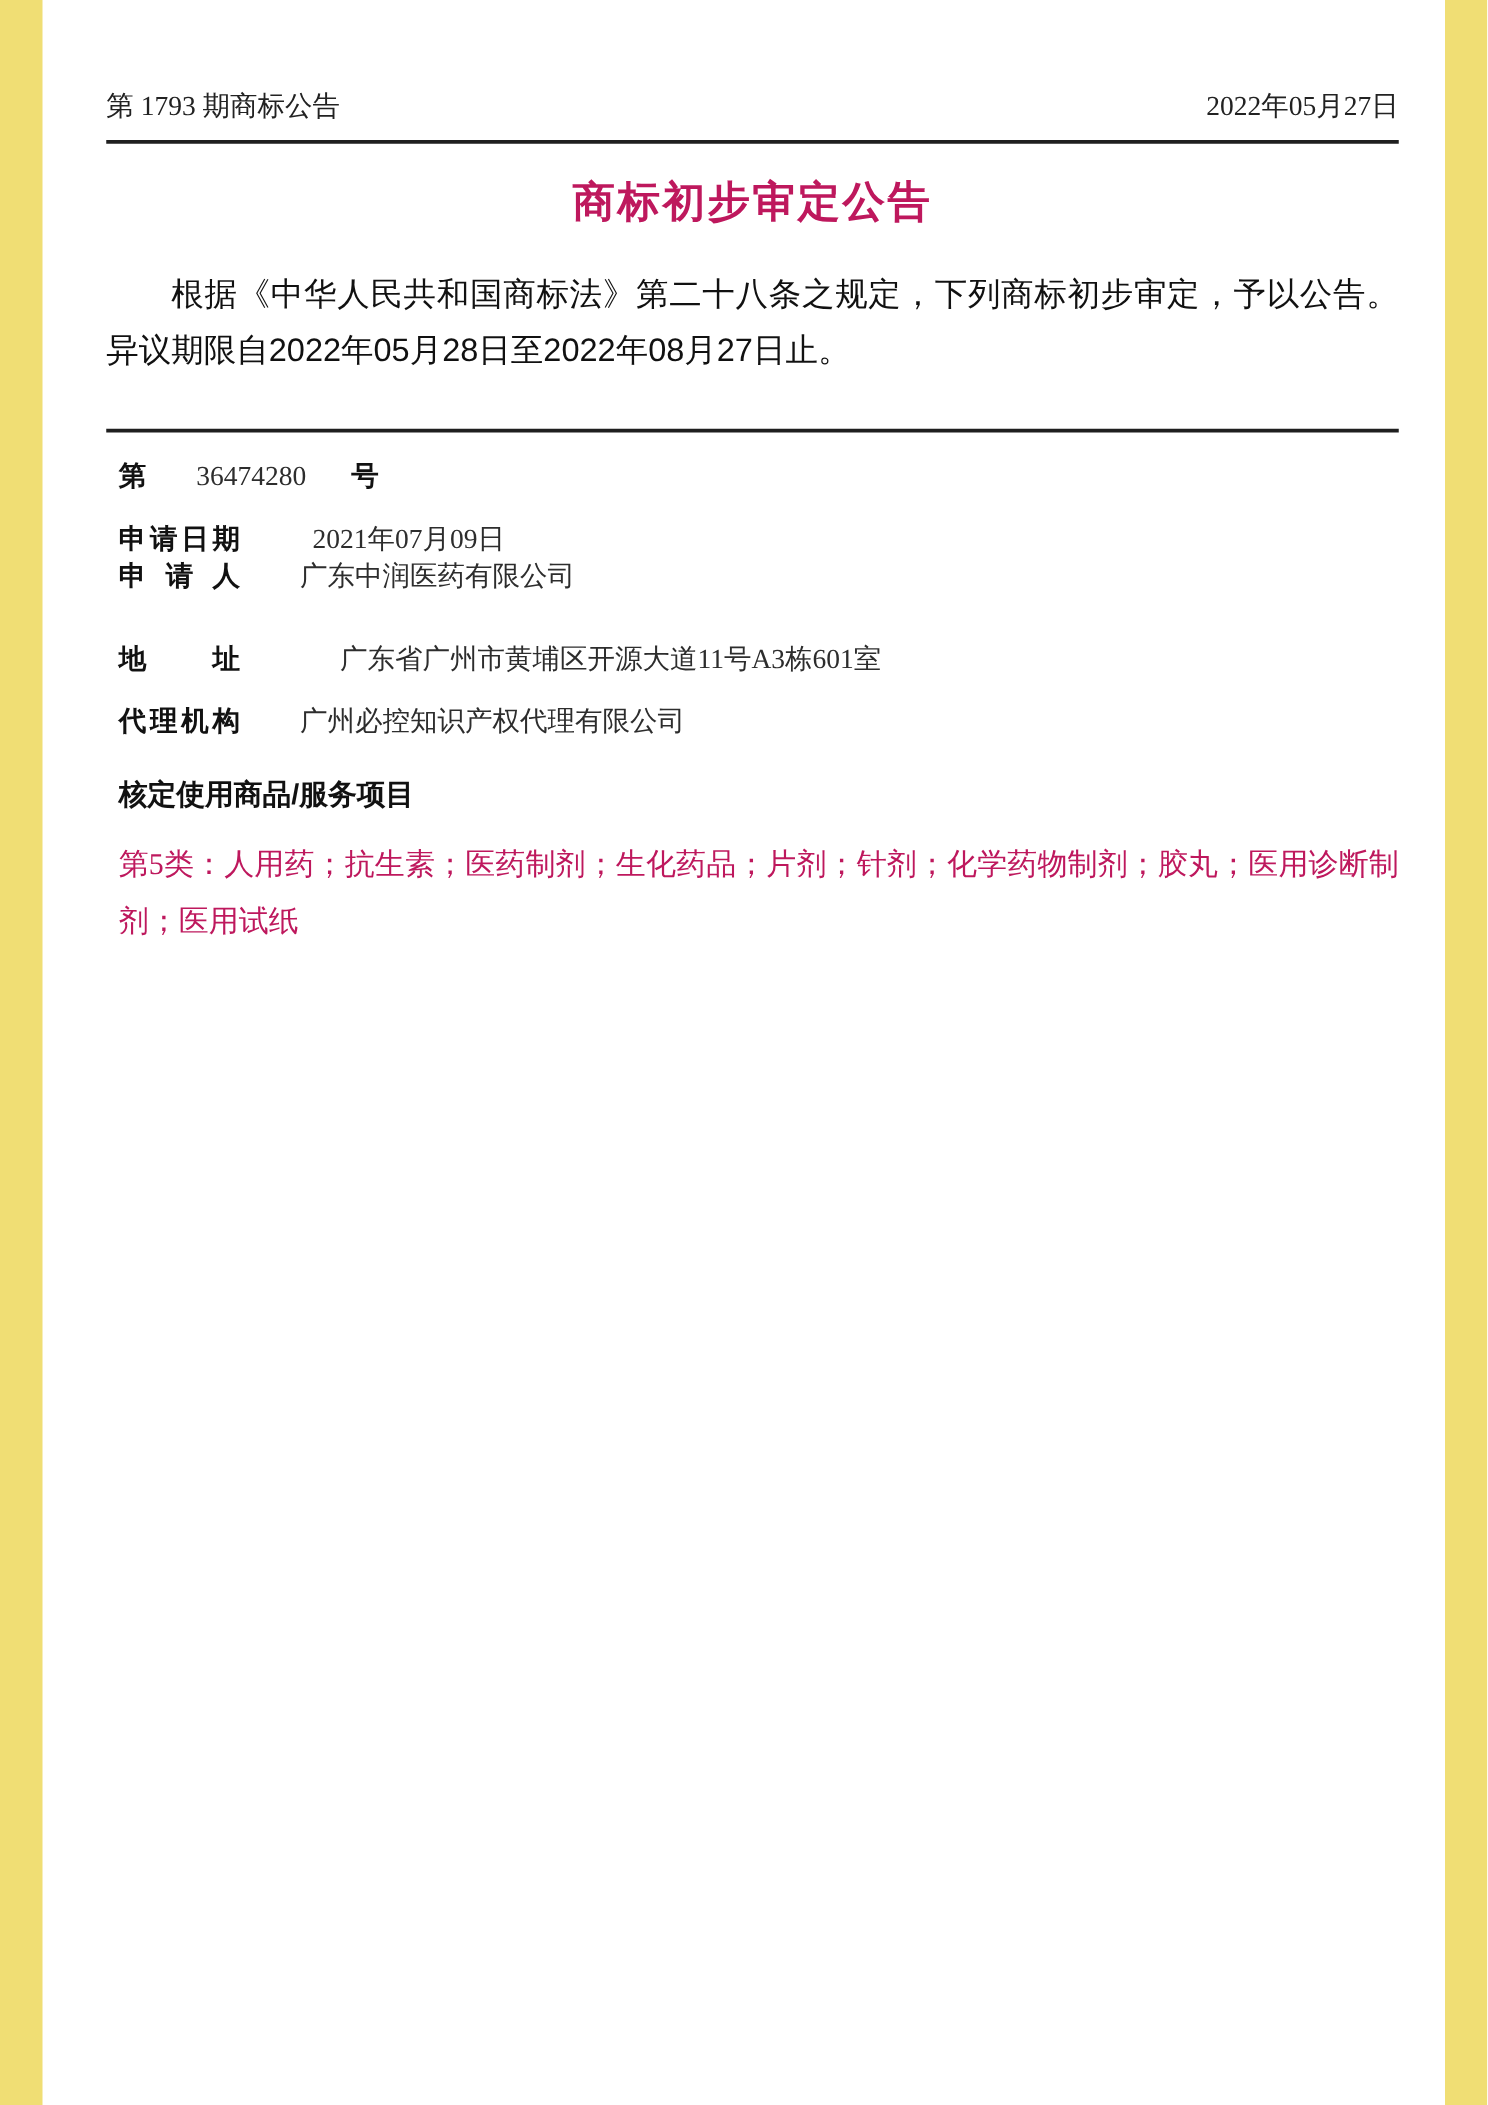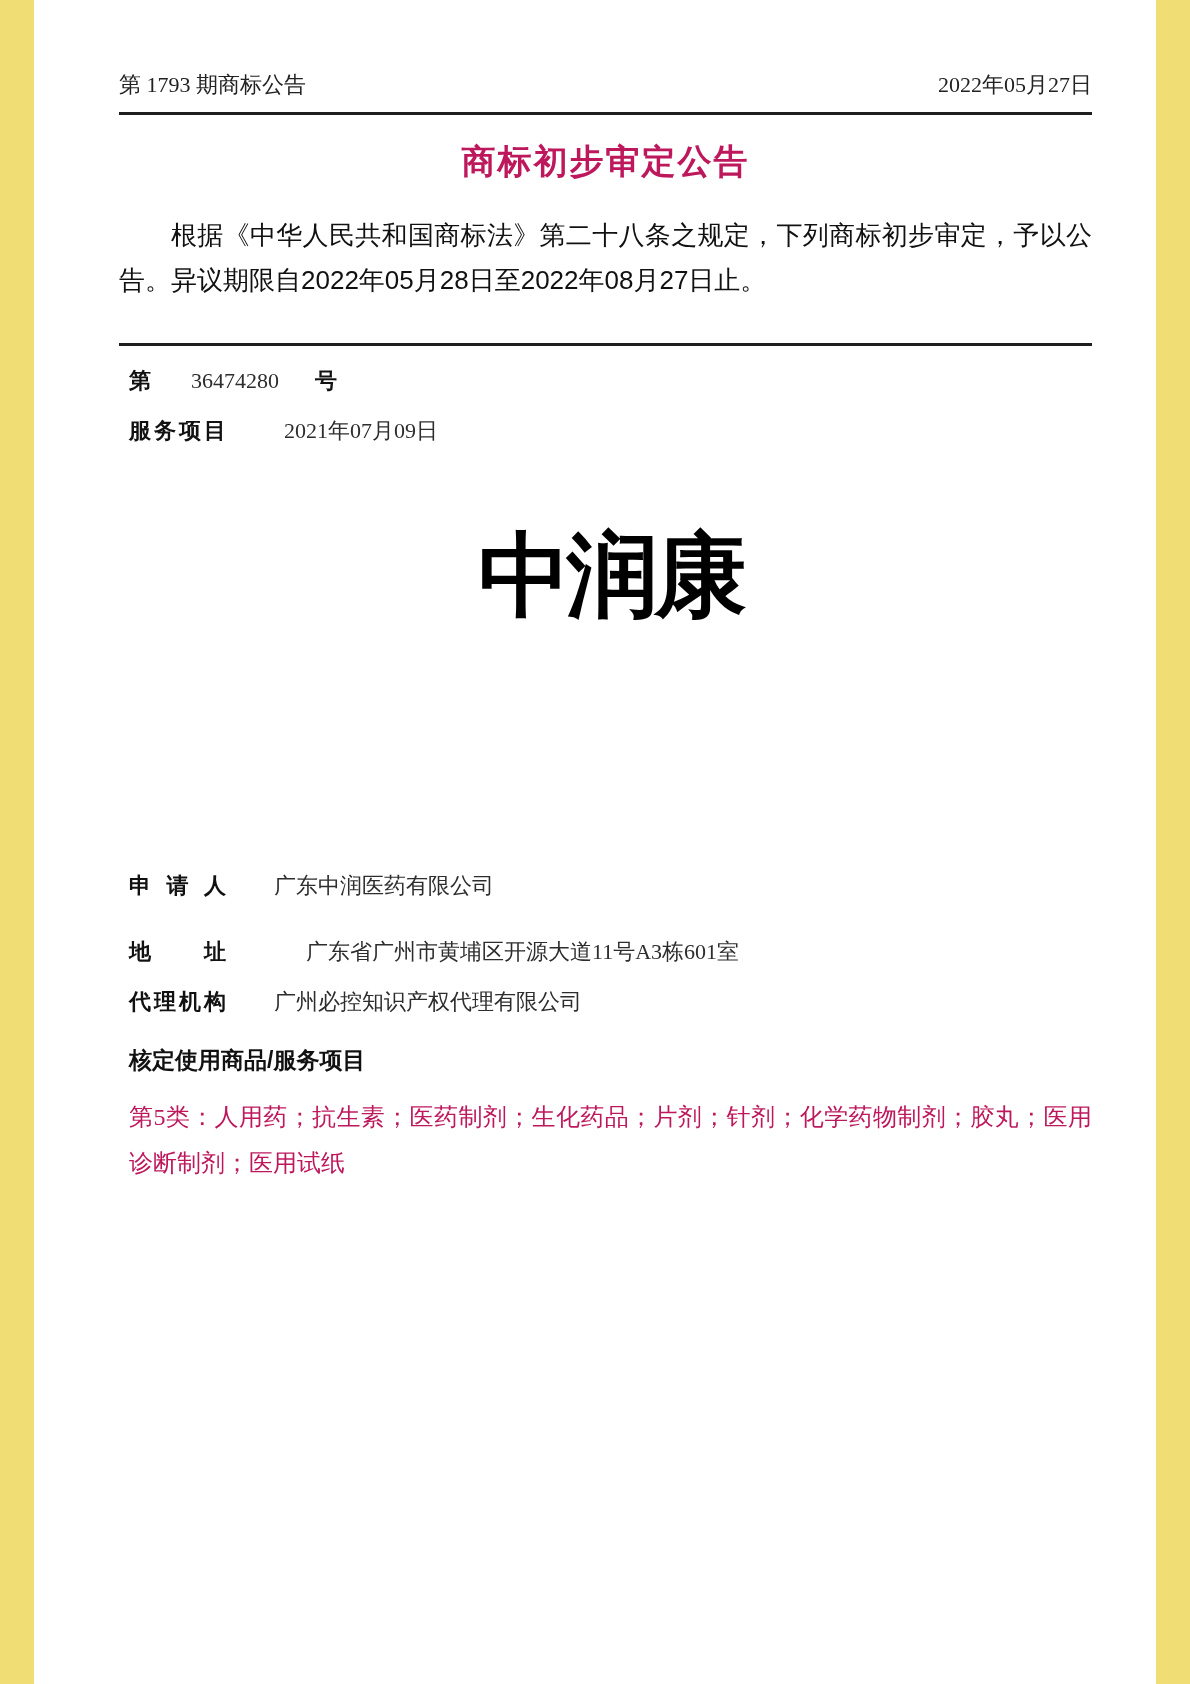--- a/index.html
+++ b/index.html
@@ -14,21 +14,21 @@
   }
   .edge-strip {
     position: absolute; top: 0; bottom: 0; width: 34px;
     background: #f0de74;
   }
   .edge-strip.left  { left: 0; }
   .edge-strip.right { right: 0; }
 
   .content {
     position: absolute;
-    left: 85px; right: 98px; top: 0; margin-left: 34px;
+    left: 85px; right: 71px; top: 0;
   }
 
   
   .gazette-header {
     display: flex;
     justify-content: space-between;
     align-items: flex-end;
     padding-top: 70px;
     padding-bottom: 12px;
     border-bottom: 3px solid #1f1f1f;
@@ -166,28 +166,25 @@
 
     <div class="fields">
 
       <div class="row">
         <span class="no-prefix">第</span>
         <span class="no-value">36474280</span>
         <span class="no-suffix">号</span>
       </div>
 
       <div class="row">
-        <span class="lbl">服务项目</span>
+        <span class="lbl">申请日期</span>
         <span class="val date">2021年07月09日</span>
       </div>
 
 
-      <div class="mark-area">
-        <div class="mark-logo">中润康</div>
-      </div>
 
       <div class="row" style="margin-top:0">
         <span class="lbl">申请人</span>
         <span class="val">广东中润医药有限公司</span>
       </div>
 
       <div class="row spaced">
         <span class="lbl">地址</span>
         <span class="val">广东省广州市黄埔区开源大道11号A3栋601室</span>
       </div>

